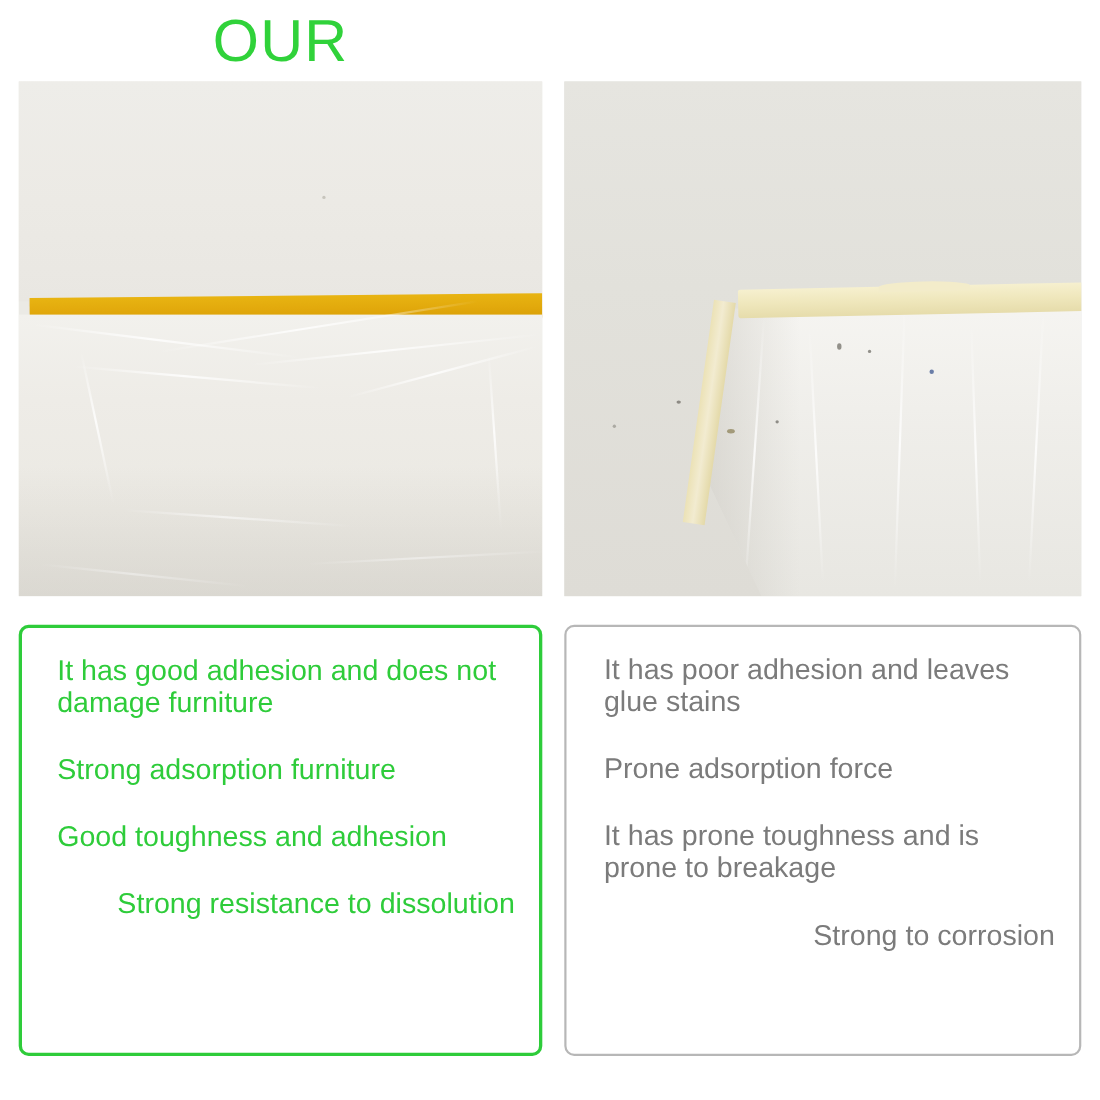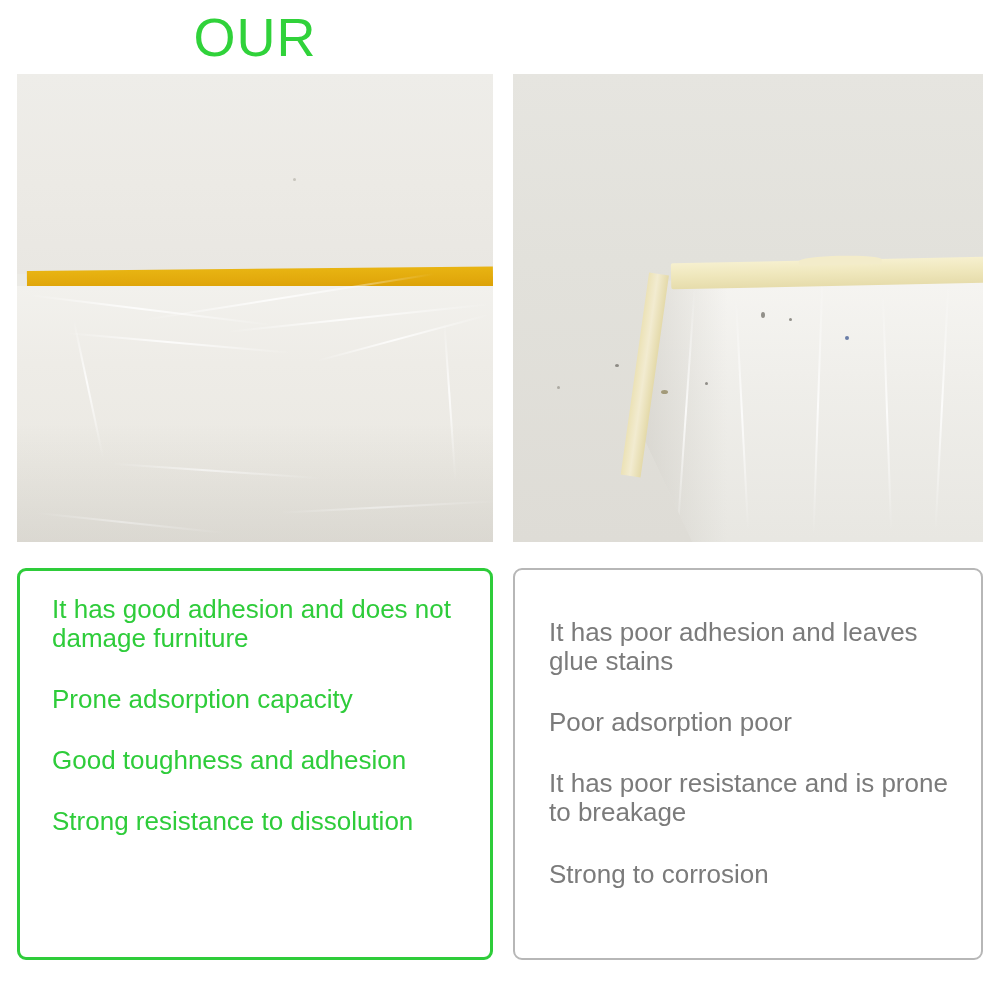--- a/index.html
+++ b/index.html
@@ -221,23 +221,23 @@
   .bullet-list {
     list-style: none;
     margin: 0;
     padding: 0;
   }
   .bullet {
     font-size: 26px;
     line-height: 1.12;
     margin: 0 0 32px 0;
   }
-  .bullet:last-child { margin-bottom: 0; }
+  .bullet:last-child { margin-bottom: 0; text-align: right; }
   .textbox-left .bullet  { color: #2ecc3a; }
-  .textbox-right .bullet { color: #7b7b7b; margin-top: 24px; }
+  .textbox-right .bullet { color: #7b7b7b; }
   .textbox-left  .bullet-list { padding-left: 10px; }
   .textbox-right .bullet-list { padding-left: 12px; }
 </style>
 </head>
 <body>
 
 <div class="page">
 
   <div class="heading heading-our">OUR</div>
 
@@ -276,28 +276,28 @@
     <span class="speck s3"></span>
     <span class="speck s4"></span>
     <span class="speck s5"></span>
     <span class="speck s6"></span>
     <span class="speck s7"></span>
   </div>
 
   <div class="textbox textbox-left">
     <ul class="bullet-list">
       <li class="bullet">It has good adhesion and does not damage furniture</li>
-      <li class="bullet">Prone adsorption capacity</li>
+      <li class="bullet">Strong adsorption furniture</li>
       <li class="bullet">Good toughness and adhesion</li>
       <li class="bullet">Strong resistance to dissolution</li>
     </ul>
   </div>
 
   <div class="textbox textbox-right">
     <ul class="bullet-list">
       <li class="bullet">It has poor adhesion and leaves glue stains</li>
-      <li class="bullet">Poor adsorption poor</li>
-      <li class="bullet">It has poor resistance and is prone to breakage</li>
+      <li class="bullet">Prone adsorption force</li>
+      <li class="bullet">It has prone toughness and is prone to breakage</li>
       <li class="bullet">Strong to corrosion</li>
     </ul>
   </div>
 
 </div>
 
 </body></html>

